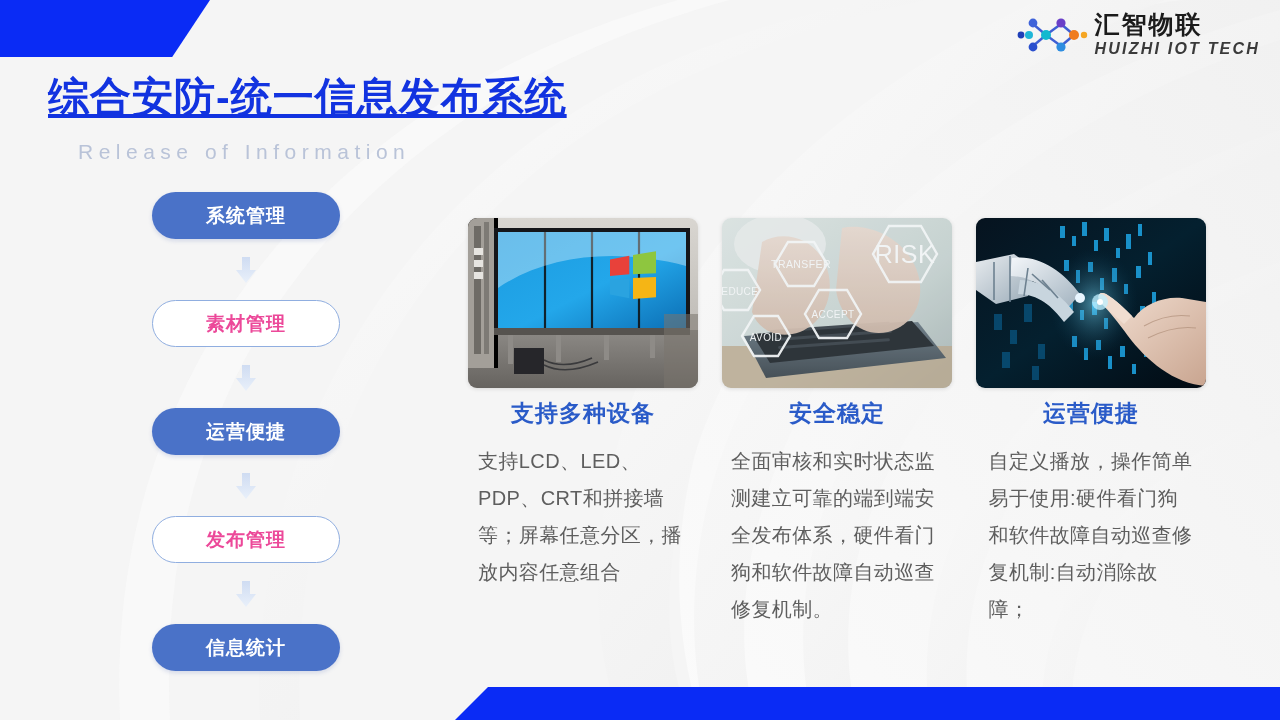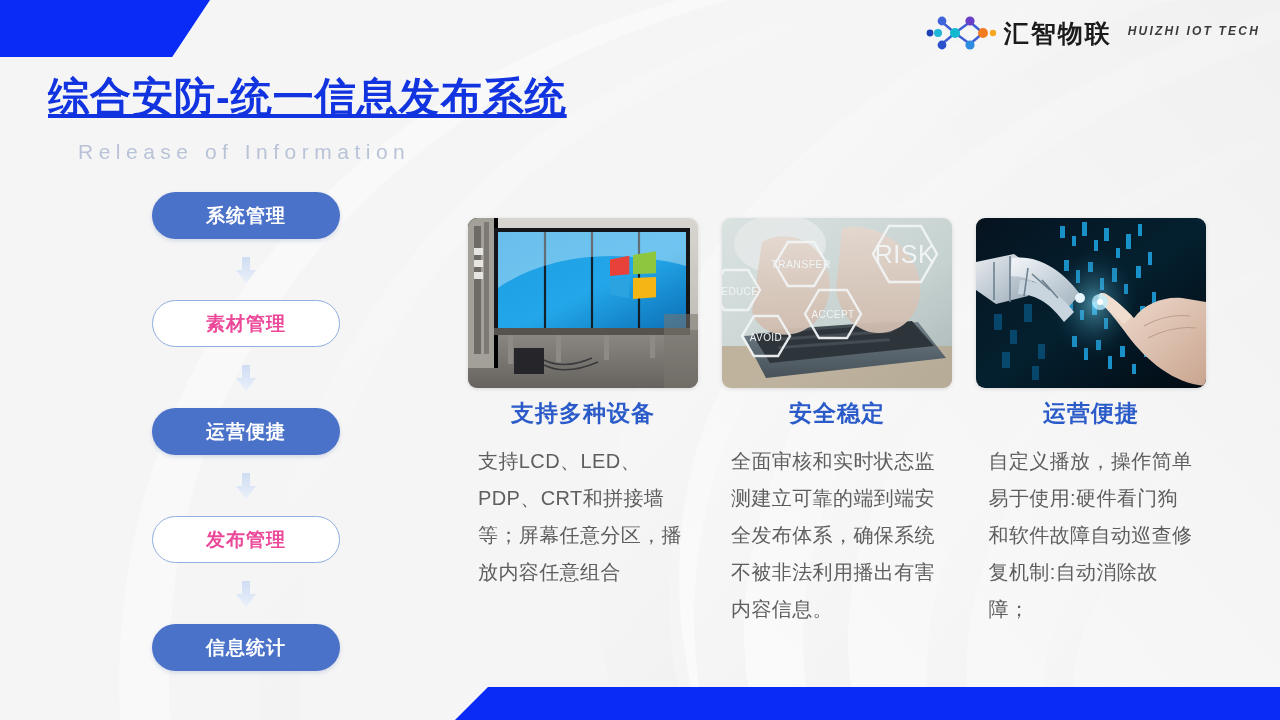--- a/index.html
+++ b/index.html
@@ -32,27 +32,27 @@
     background: #0a2bf5;
     clip-path: polygon(4% 0, 100% 0, 100% 100%, 0 100%);
   }
 
   
   .logo {
     position: absolute; right: 20px; top: 12px;
     display: flex; align-items: center; gap: 7px;
   }
   .logo-mark { width: 72px; height: 42px; }
-  .logo-text { display: flex; flex-direction: row; line-height: 1; gap: 16px; }
+  .logo-text { display: flex; flex-direction: column; line-height: 1; }
   .logo-cn {
     font-size: 25px; font-weight: bold; color: #1b1b1b;
     letter-spacing: 2px;
   }
   .logo-en {
-    font-size: 12px; font-weight: bold; color: #3a3a3a;
+    font-size: 16px; font-weight: bold; color: #3a3a3a;
     letter-spacing: 2.2px; margin-top: 4px; font-style: italic;
   }
 
   
   .title {
     position: absolute; left: 48px; top: 70px;
     font-size: 41px; font-weight: bold;
     color: #1233e0;
     letter-spacing: 1px;
     white-space: nowrap;
@@ -336,21 +336,21 @@
             <text x="183" y="45" font-size="25" letter-spacing="0.5">RISK</text>
             <text x="79" y="50" font-size="10.5" letter-spacing="0.4">TRANSFER</text>
             <text x="14" y="77" font-size="10" letter-spacing="0.4">REDUCE</text>
             <text x="111" y="100" font-size="10" letter-spacing="0.4">ACCEPT</text>
             <text x="44" y="123" font-size="10" letter-spacing="0.4">AVOID</text>
           </g>
           <rect width="230" height="170" fill="#8fa5b0" opacity="0.12"></rect>
         </svg>
       </div>
       <div class="card-title">安全稳定</div>
-      <div class="card-body">全面审核和实时状态监测建立可靠的端到端安全发布体系，确保系统不被非法利用播出有害内容信息。</div>
+      <div class="card-body">全面审核和实时状态监测建立可靠的端到端安全发布体系，硬件看门狗和软件故障自动巡查修复机制。</div>
     </div>
 
     <div class="card">
       <div class="card-photo">
         <svg viewBox="0 0 230 170">
           <defs>
             <linearGradient id="darkbg" x1="0" y1="0" x2="1" y2="1">
               <stop offset="0%" stop-color="#06131f"></stop>
               <stop offset="50%" stop-color="#04202f"></stop>
               <stop offset="100%" stop-color="#020a12"></stop>

